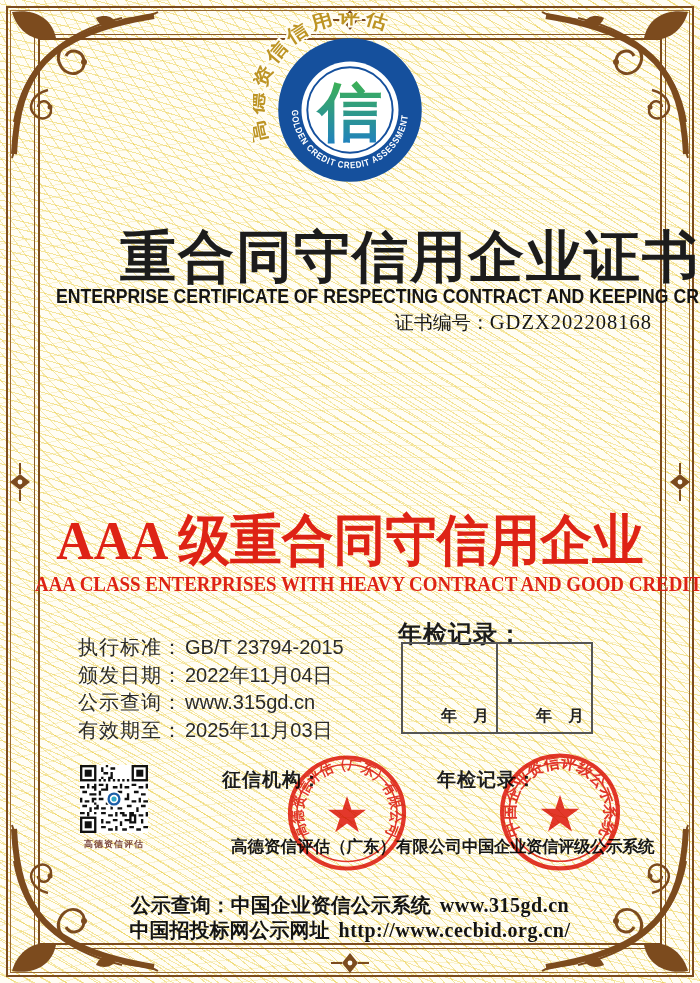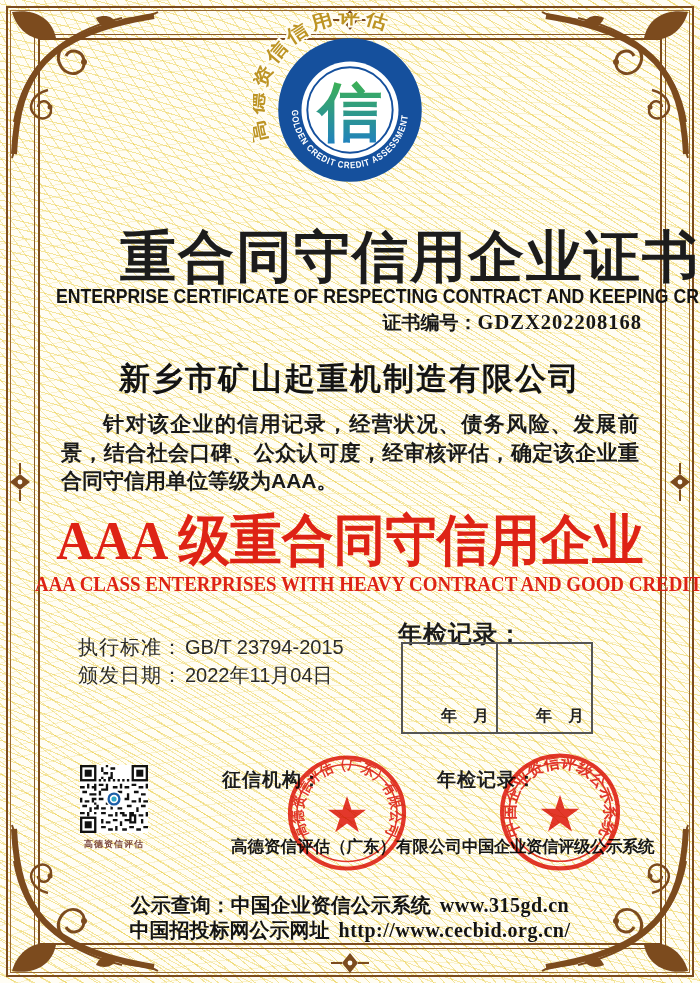--- a/index.html
+++ b/index.html
@@ -29,21 +29,21 @@
   .eo-top{left:329px;top:8px;}
   .eo-bottom{left:329px;bottom:8px;transform:scaleY(-1);}
   .eo-left{left:-1px;top:470px;transform:rotate(-90deg);}
   .eo-right{right:-1px;top:470px;transform:rotate(90deg);}
   
   .logo{left:253px;top:13px;width:194px;height:190px;}
   .title{left:0;top:220px;width:100%;text-align:right;font-size:56px;font-weight:900;
          letter-spacing:2px;color:#1c1c1c;white-space:nowrap;}
   .subtitle{left:0;top:284px;width:100%;text-align:center;font-size:21px;font-weight:600;
             transform:scaleX(.84);transform-origin:50% 50%;white-space:nowrap;color:#151515;}
-  .certno{right:58px;top:310px;font-family:"Liberation Serif",serif;font-weight:700;
+  .certno{right:48px;top:310px;font-family:"Liberation Serif",serif;font-weight:400;
           font-size:19px;color:#171717;white-space:nowrap;}
   .certno .num{font-size:20.5px;letter-spacing:1px;}
   
   .company{left:0;top:358px;width:100%;text-align:center;font-size:31px;font-weight:800;
            letter-spacing:2px;color:#141414;white-space:nowrap;}
   .body-text{left:61px;top:410px;width:578px;font-size:21px;font-weight:600;line-height:28.5px;
              text-align:justify;text-indent:2em;color:#1a1a1a;}
   
   .award-headline{left:0;top:504px;width:100%;text-align:center;font-family:"Liberation Serif",serif;
                   font-size:55px;font-weight:900;color:#de2315;white-space:nowrap;
@@ -182,32 +182,36 @@
       </text>
     </svg>
   </div>
 
   <div class="abs title">重合同守信用企业证书</div>
   <div class="abs subtitle">ENTERPRISE CERTIFICATE OF RESPECTING CONTRACT AND KEEPING CREDIT</div>
   <div class="abs certno">
     <span>证书编号：</span><span class="num">GDZX202208168</span>
   </div>
 
-  <div class="abs company">新乡市矿山起重机制造有限公司</div>
-  <div class="abs body-text">针对该企业的信用记录，经营状况、债务风险、发展前景，结合社会口碑、公众认可度，经审核评估，确定该企业重合同守信用单位等级为AAA。</div>
 
   <div class="abs award-headline">AAA 级重合同守信用企业</div>
   <div class="abs award-sub">AAA CLASS ENTERPRISES WITH HEAVY CONTRACT AND GOOD CREDIT</div>
 
   <div class="abs details">
     <div class="row">
       <span class="lbl">执行标准：</span><span>GB/T 23794-2015</span>
     </div>
     <div class="row">
       <span class="lbl">颁发日期：</span><span>2022年11月04日</span>
+    </div>
+    <div class="row">
+      <span class="lbl">公示查询：</span><span>www.315gd.cn</span>
+    </div>
+    <div class="row">
+      <span class="lbl">有效期至：</span><span>2025年11月03日</span>
     </div>
   </div>
 
   <div class="abs insp-label">年检记录：</div>
   <div class="abs insp-box">
     <div class="insp-cell">
       <span class="insp-unit">年　月</span>
     </div>
     <div class="insp-cell">
       <span class="insp-unit">年　月</span>

